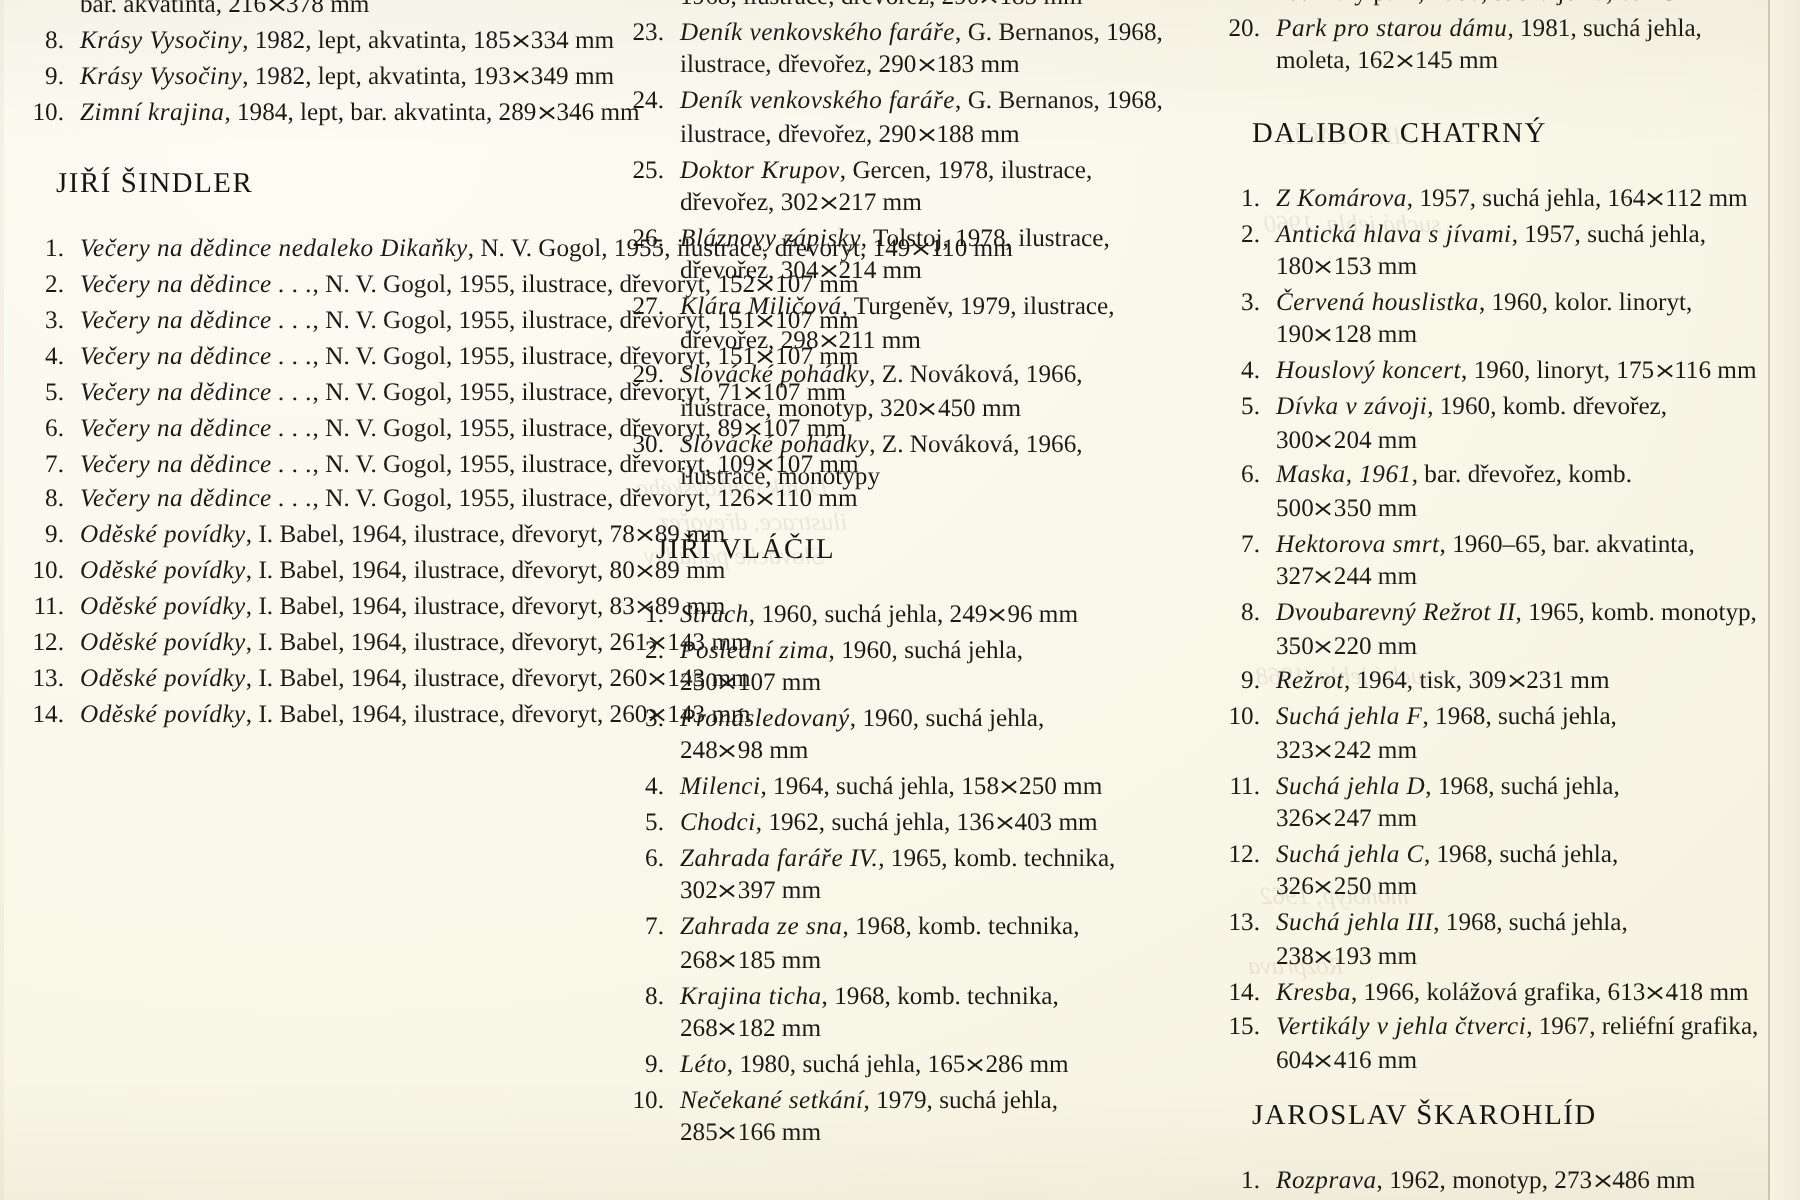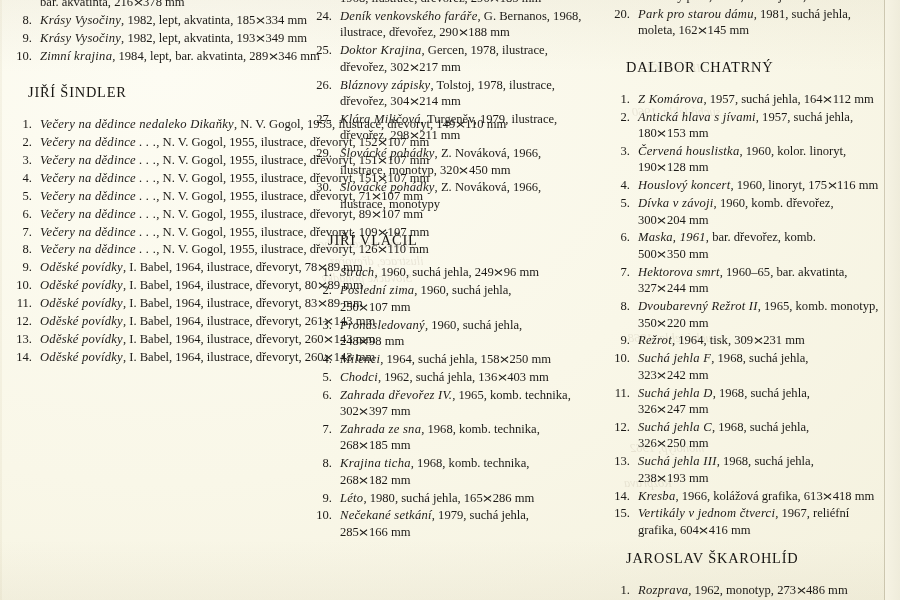--- a/index.html
+++ b/index.html
@@ -151,35 +151,36 @@
         </ol>
     </div>
   </div>
 
   <div class="col" id="col2">
     <div class="inner">
       <ol class="works" id="c2-cont-head">
           <li style="padding-left: 30px;"><span>1968, ilustrace, dřevořez, 290</span><span class="x"></span><span>185 mm</span></li>
         </ol>
       <ol class="works" id="c2-list-a">
+          <li><span class="num">23.</span><span class="ttl">Deník venkovského faráře</span><span>, G. Bernanos, 1968, ilustrace, dřevořez,</span><span class="dim"> 290<span class="x"></span>183 mm</span></li>
           <li><span class="num">24.</span><span class="ttl">Deník venkovského faráře</span><span>, G. Bernanos, 1968, ilustrace, dřevořez,</span><span class="dim"> 290<span class="x"></span>188 mm</span></li>
-          <li><span class="num">25.</span><span class="ttl">Doktor Krajina</span><span>, Gercen, 1978, ilustrace, dřevořez,</span><span class="dim"> 302<span class="x"></span>217 mm</span></li>
+          <li><span class="num">25.</span><span class="ttl">Doktor Krupov</span><span>, Gercen, 1978, ilustrace, dřevořez,</span><span class="dim"> 302<span class="x"></span>217 mm</span></li>
           <li><span class="num">26.</span><span class="ttl">Bláznovy zápisky</span><span>, Tolstoj, 1978, ilustrace, dřevořez,</span><span class="dim"> 304<span class="x"></span>214 mm</span></li>
           <li><span class="num">27.</span><span class="ttl">Klára Miličová</span><span>, Turgeněv, 1979, ilustrace, dřevořez,</span><span class="dim"> 298<span class="x"></span>211 mm</span></li>
           <li><span class="num">29.</span><span class="ttl">Slovácké pohádky</span><span>, Z. Nováková, 1966, ilustrace, monotyp,</span><span class="dim"> 320<span class="x"></span>450 mm</span></li>
           <li><span class="num">30.</span><span class="ttl">Slovácké pohádky</span><span>, Z. Nováková, 1966, ilustrace, monotypy</span></li>
         </ol>
       <h2 class="artist" id="c2-artist">JIŘÍ VLÁČIL</h2>
       <ol class="works" id="c2-list-b">
           <li><span class="num">1.</span><span class="ttl">Strach</span><span>, 1960, suchá jehla,</span><span class="dim"> 249<span class="x"></span>96 mm</span></li>
           <li><span class="num">2.</span><span class="ttl">Poslední zima</span><span>, 1960, suchá jehla,</span><span class="dim"> 250<span class="x"></span>107 mm</span></li>
           <li><span class="num">3.</span><span class="ttl">Pronásledovaný</span><span>, 1960, suchá jehla,</span><span class="dim"> 248<span class="x"></span>98 mm</span></li>
           <li><span class="num">4.</span><span class="ttl">Milenci</span><span>, 1964, suchá jehla,</span><span class="dim"> 158<span class="x"></span>250 mm</span></li>
           <li><span class="num">5.</span><span class="ttl">Chodci</span><span>, 1962, suchá jehla,</span><span class="dim"> 136<span class="x"></span>403 mm</span></li>
-          <li><span class="num">6.</span><span class="ttl">Zahrada dřevořez IV.</span><span>, 1965, komb. technika,</span><span class="dim"> 302<span class="x"></span>397 mm</span></li>
+          <li><span class="num">6.</span><span class="ttl">Zahrada faráře IV.</span><span>, 1965, komb. technika,</span><span class="dim"> 302<span class="x"></span>397 mm</span></li>
           <li><span class="num">7.</span><span class="ttl">Zahrada ze sna</span><span>, 1968, komb. technika,</span><span class="dim"> 268<span class="x"></span>185 mm</span></li>
           <li><span class="num">8.</span><span class="ttl">Krajina ticha</span><span>, 1968, komb. technika,</span><span class="dim"> 268<span class="x"></span>182 mm</span></li>
           <li><span class="num">9.</span><span class="ttl">Léto</span><span>, 1980, suchá jehla,</span><span class="dim"> 165<span class="x"></span>286 mm</span></li>
           <li><span class="num">10.</span><span class="ttl">Nečekané setkání</span><span>, 1979, suchá jehla,</span><span class="dim"> 285<span class="x"></span>166 mm</span></li>
         </ol>
     </div>
   </div>
 
   <div class="col" id="col3">
     <div class="inner">
@@ -198,21 +199,21 @@
           <li><span class="num">5.</span><span class="ttl">Dívka v závoji</span><span>, 1960, komb. dřevořez,</span><span class="dim"> 300<span class="x"></span>204 mm</span></li>
           <li><span class="num">6.</span><span class="ttl">Maska, 1961</span><span>, bar. dřevořez, komb.</span><span class="dim"> 500<span class="x"></span>350 mm</span></li>
           <li><span class="num">7.</span><span class="ttl">Hektorova smrt</span><span>, 1960–65, bar. akvatinta,</span><span class="dim"> 327<span class="x"></span>244 mm</span></li>
           <li><span class="num">8.</span><span class="ttl">Dvoubarevný Režrot II</span><span>, 1965, komb. monotyp,</span><span class="dim"> 350<span class="x"></span>220 mm</span></li>
           <li><span class="num">9.</span><span class="ttl">Režrot</span><span>, 1964, tisk,</span><span class="dim"> 309<span class="x"></span>231 mm</span></li>
           <li><span class="num">10.</span><span class="ttl">Suchá jehla F</span><span>, 1968, suchá jehla,</span><span class="dim"> 323<span class="x"></span>242 mm</span></li>
           <li><span class="num">11.</span><span class="ttl">Suchá jehla D</span><span>, 1968, suchá jehla,</span><span class="dim"> 326<span class="x"></span>247 mm</span></li>
           <li><span class="num">12.</span><span class="ttl">Suchá jehla C</span><span>, 1968, suchá jehla,</span><span class="dim"> 326<span class="x"></span>250 mm</span></li>
           <li><span class="num">13.</span><span class="ttl">Suchá jehla III</span><span>, 1968, suchá jehla,</span><span class="dim"> 238<span class="x"></span>193 mm</span></li>
           <li><span class="num">14.</span><span class="ttl">Kresba</span><span>, 1966, kolážová grafika,</span><span class="dim"> 613<span class="x"></span>418 mm</span></li>
-          <li><span class="num">15.</span><span class="ttl">Vertikály v jednom čtverci</span><span>, 1967, reliéfní grafika,</span><span class="dim"> 604<span class="x"></span>416 mm</span></li>
+          <li><span class="num">15.</span><span class="ttl">Vertikály v jehla čtverci</span><span>, 1967, reliéfní grafika,</span><span class="dim"> 604<span class="x"></span>416 mm</span></li>
         </ol>
       <h2 class="artist" id="c3-artist2" style="margin-top:12px;">JAROSLAV ŠKAROHLÍD</h2>
       <ol class="works" id="c3-list-c">
           <li><span class="num">1.</span><span class="ttl">Rozprava</span><span>, 1962, monotyp,</span><span class="dim"> 273<span class="x"></span>486 mm</span></li>
         </ol>
     </div>
   </div>
 
 </div>
 

